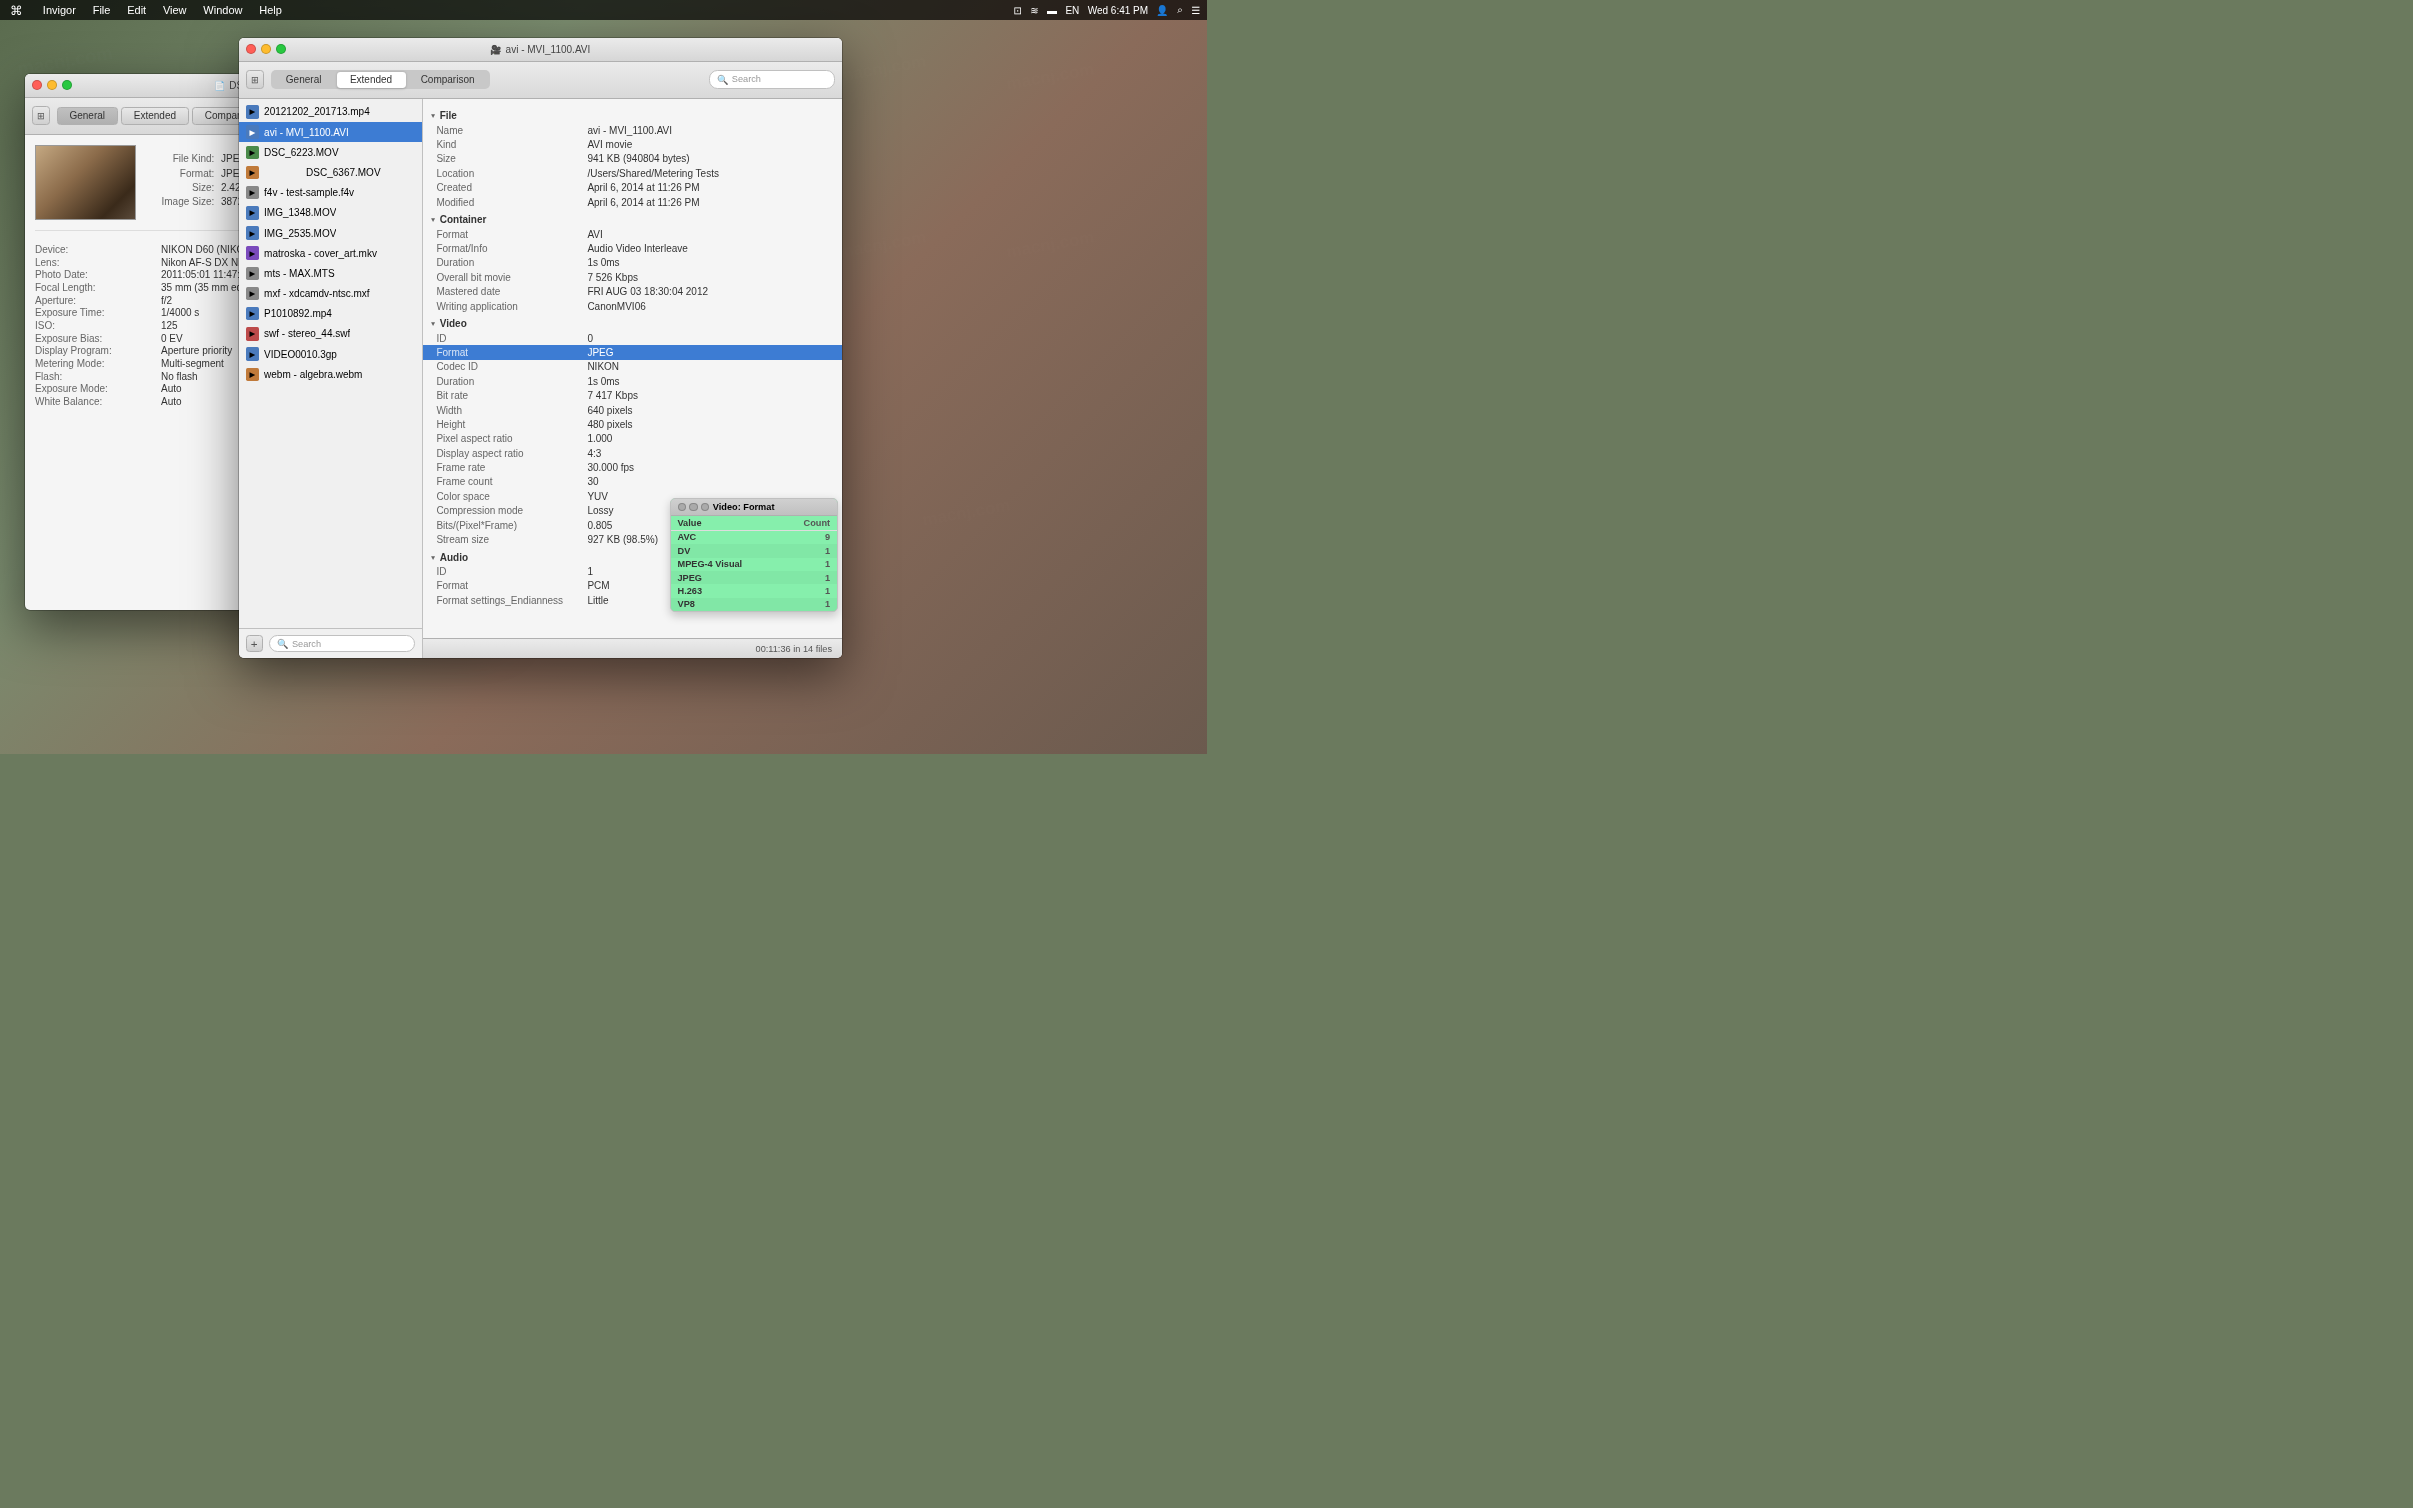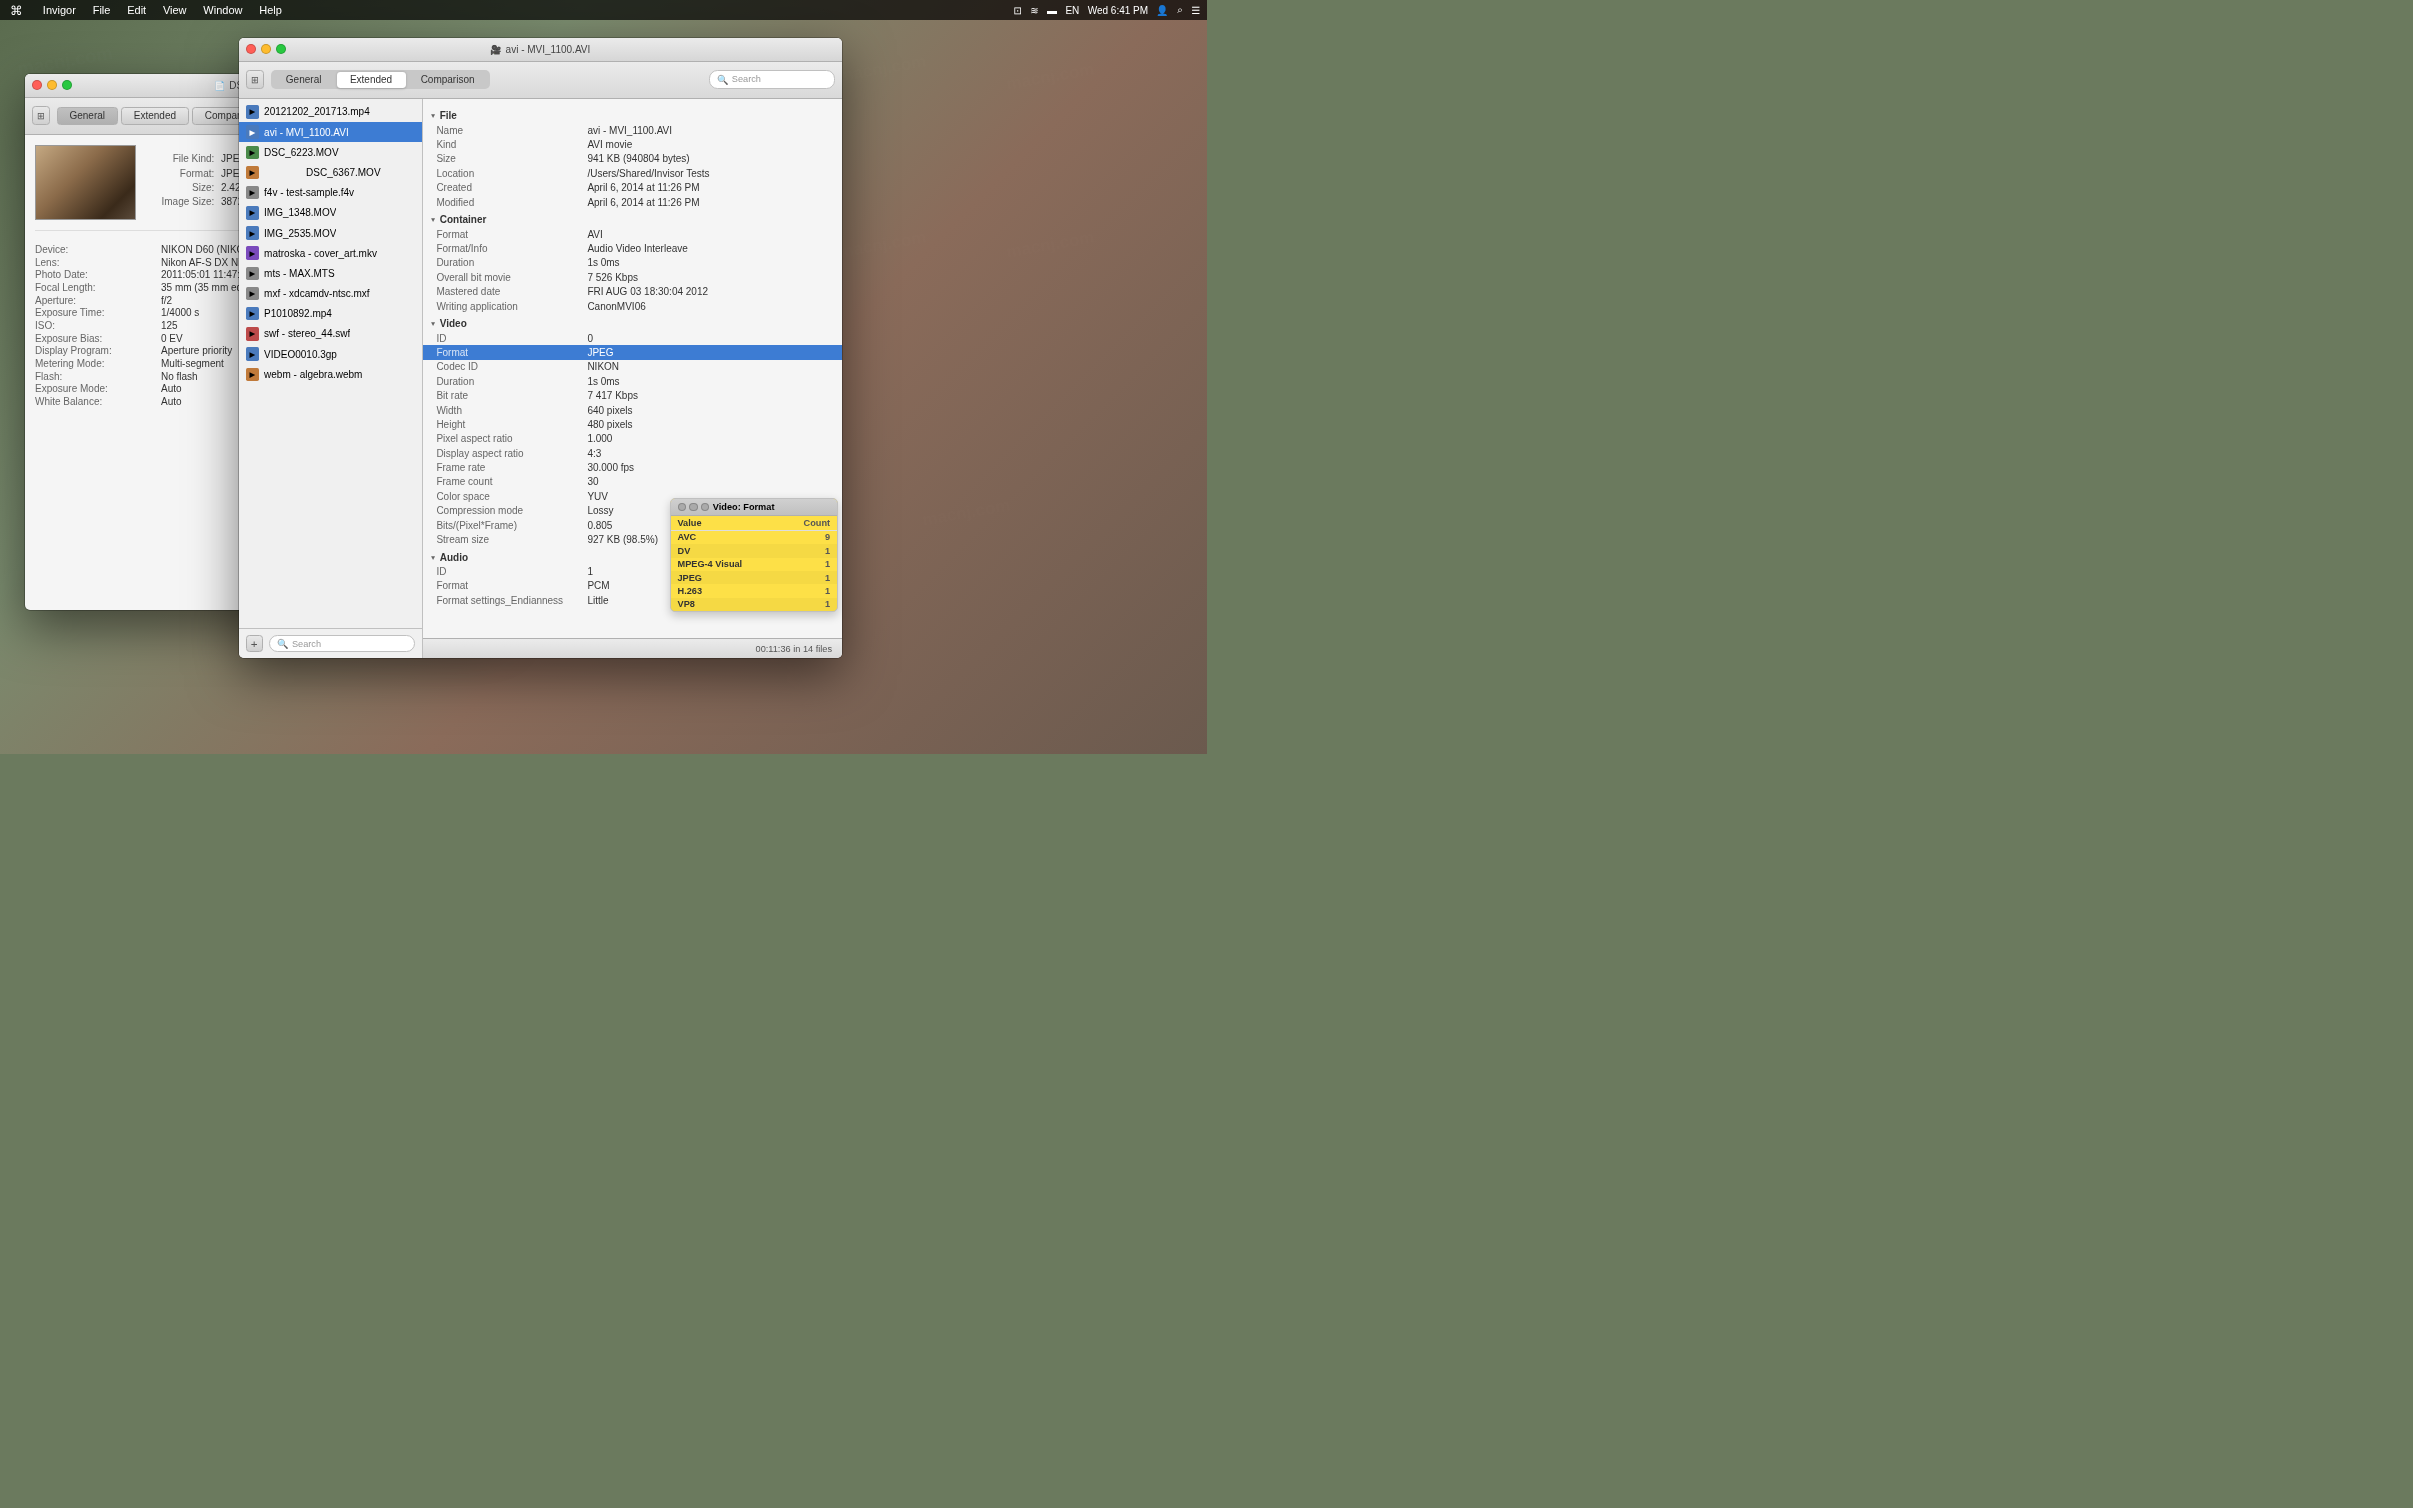--- a/index.html
+++ b/index.html
@@ -464,21 +464,21 @@
       font-size: 9.2px;
       color: #555;
     }
 
     
     .popup {
       position: absolute;
       bottom: 46px;
       right: 4.2px;
       width: 168px;
-      background: #fde047;
+      background: #86efac;
       border: 0.8px solid #c0c0c0;
       border-radius: 5px;
       box-shadow: 0 3.4px 10px rgba(0,0,0,0.2);
       overflow: hidden;
       z-index: 100;
     }
 
     .popup-title {
       background: linear-gradient(180deg, #d0d0d0 0%, #c0c0c0 100%);
       padding: 3.4px 6.7px;
@@ -809,21 +809,21 @@
                 <div class="data-row">
                   <span class="data-label">Kind</span>
                   <span class="data-value">AVI movie</span>
                 </div>
                 <div class="data-row">
                   <span class="data-label">Size</span>
                   <span class="data-value">941 KB (940804 bytes)</span>
                 </div>
                 <div class="data-row">
                   <span class="data-label">Location</span>
-                  <span class="data-value">/Users/Shared/Invisor Tests</span>
+                  <span class="data-value">/Users/Shared/Metering Tests</span>
                 </div>
                 <div class="data-row">
                   <span class="data-label">Created</span>
                   <span class="data-value">April 6, 2014 at 11:26 PM</span>
                 </div>
                 <div class="data-row">
                   <span class="data-label">Modified</span>
                   <span class="data-value">April 6, 2014 at 11:26 PM</span>
                 </div>
               </div>

